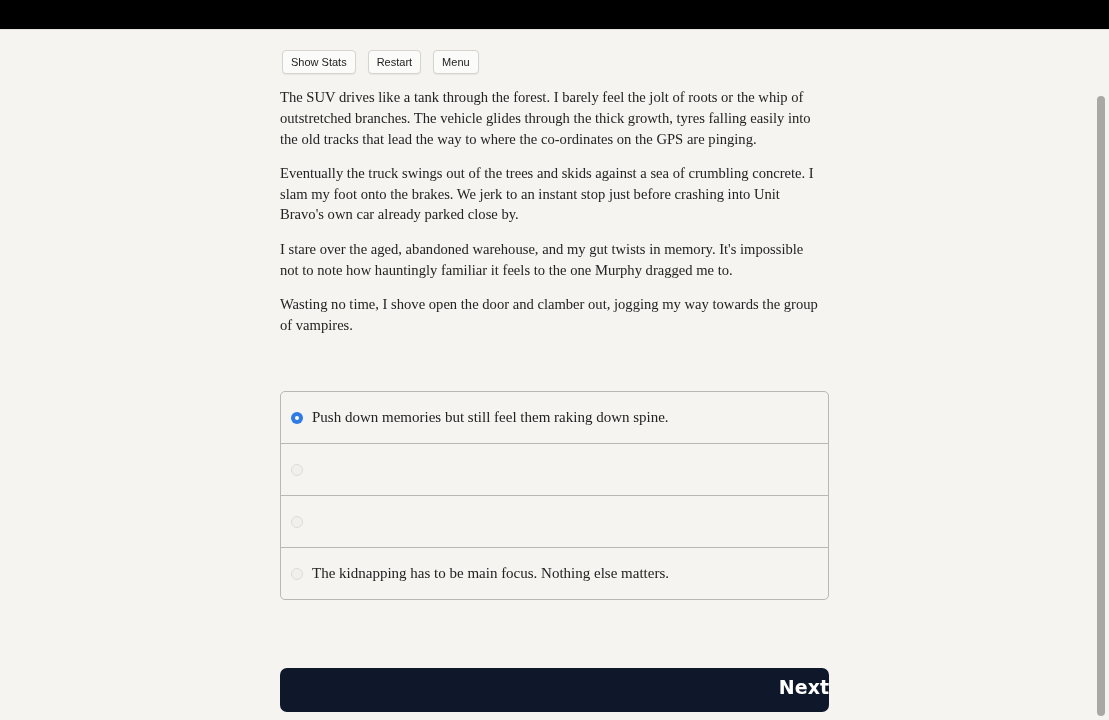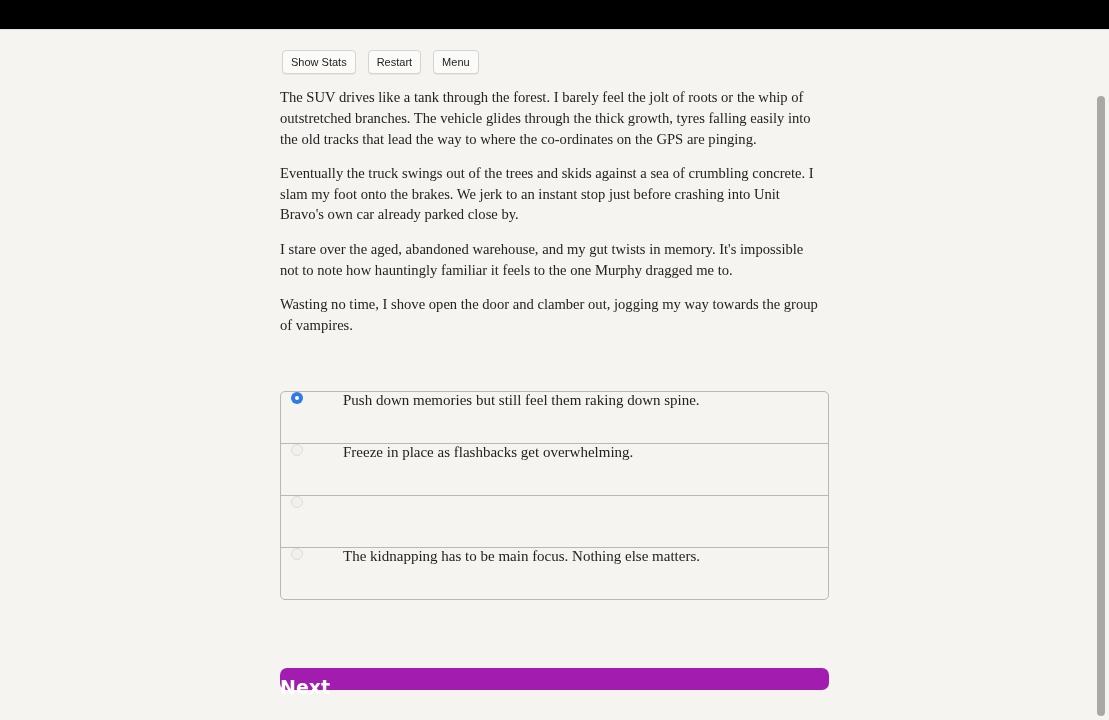--- a/index.html
+++ b/index.html
@@ -37,45 +37,44 @@
       font-family: Liberation Serif, serif;
     }
     .story p { margin: 0 0 13.5px 0; }
     .choices {
       position: absolute; left: 280px; top: 391px; width: 547px;
       border: 1px solid #b9b8b4; border-radius: 5px;
       background: #f5f4f1;
       overflow: hidden;
     }
     .choice {
-      height: 51px; display: flex; align-items: flex-start;
+      height: 51px; display: flex; align-items: center;
       border-top: 1px solid #b9b8b4;
       font-family: "Liberation Serif", "DejaVu Serif", serif;
       font-size: 15px; color: #222;
       cursor: pointer;
-      gap: 31px;
     }
     .choice:first-child { border-top: none; }
     .radio {
       width: 12px; height: 12px; border-radius: 50%;
       margin-left: 10px; margin-right: 9px;
       background: #f1f0ed; border: 1px solid #dddcd8;
       box-sizing: border-box; flex: none;
     }
     .radio.checked {
       background: #2f7ae5; border: none; position: relative;
     }
     .radio.checked::after {
       content: ""; position: absolute; left: 4px; top: 4px;
       width: 4px; height: 4px; border-radius: 50%; background: #fff;
     }
     .next {
-      position: absolute; left: 280px; top: 668px; width: 549px; height: 22px;
-      background: #a21caf; border-radius: 7px;
-      color: #fff; text-align: left; line-height: 38px;
+      position: absolute; left: 280px; top: 668px; width: 549px; height: 44px;
+      background: #0f172a; border-radius: 7px;
+      color: #fff; text-align: right; line-height: 38px;
       font-family: "DejaVu Sans", "Liberation Sans", sans-serif;
       font-weight: bold; font-size: 19px;
       cursor: pointer;
     }
     .scrollbar {
       position: absolute; left: 1097px; top: 96px; width: 8px; height: 620px;
       background: #a9a8a4; border-radius: 4px;
     }
   </style>
 </head>
@@ -97,21 +96,20 @@
   <p>Wasting no time, I shove open the door and clamber out, jogging my way towards the group of vampires.</p>
 </div>
 
 <div class="choices">
   <div class="choice">
     <span class="radio checked"></span>
     <span>Push down memories but still feel them raking down spine.</span>
   </div>
   <div class="choice">
     <span class="radio"></span>
-    <span>Freeze in place as flashbacks get overwhelming.</span>
   </div>
   <div class="choice">
     <span class="radio"></span>
   </div>
   <div class="choice">
     <span class="radio"></span>
     <span>The kidnapping has to be main focus. Nothing else matters.</span>
   </div>
 </div>
 

